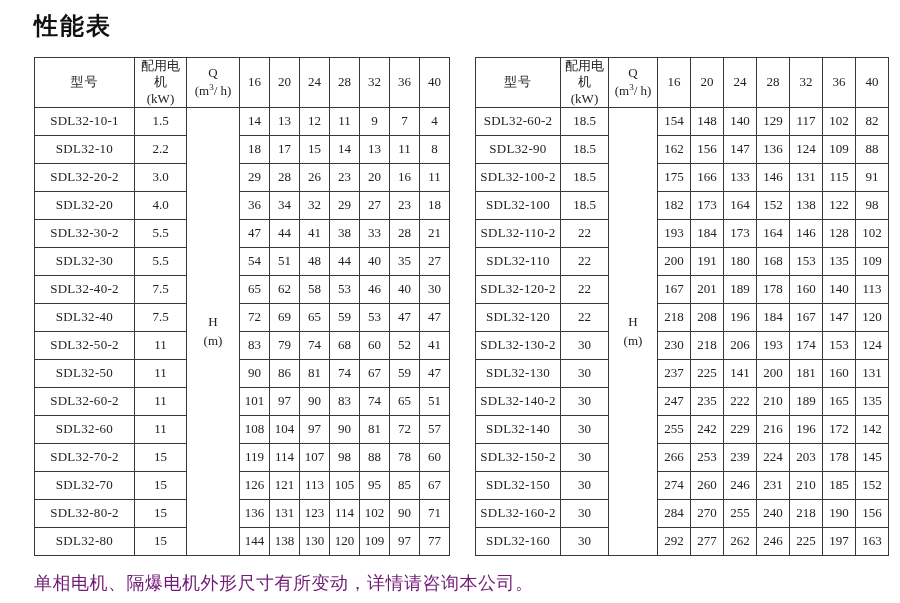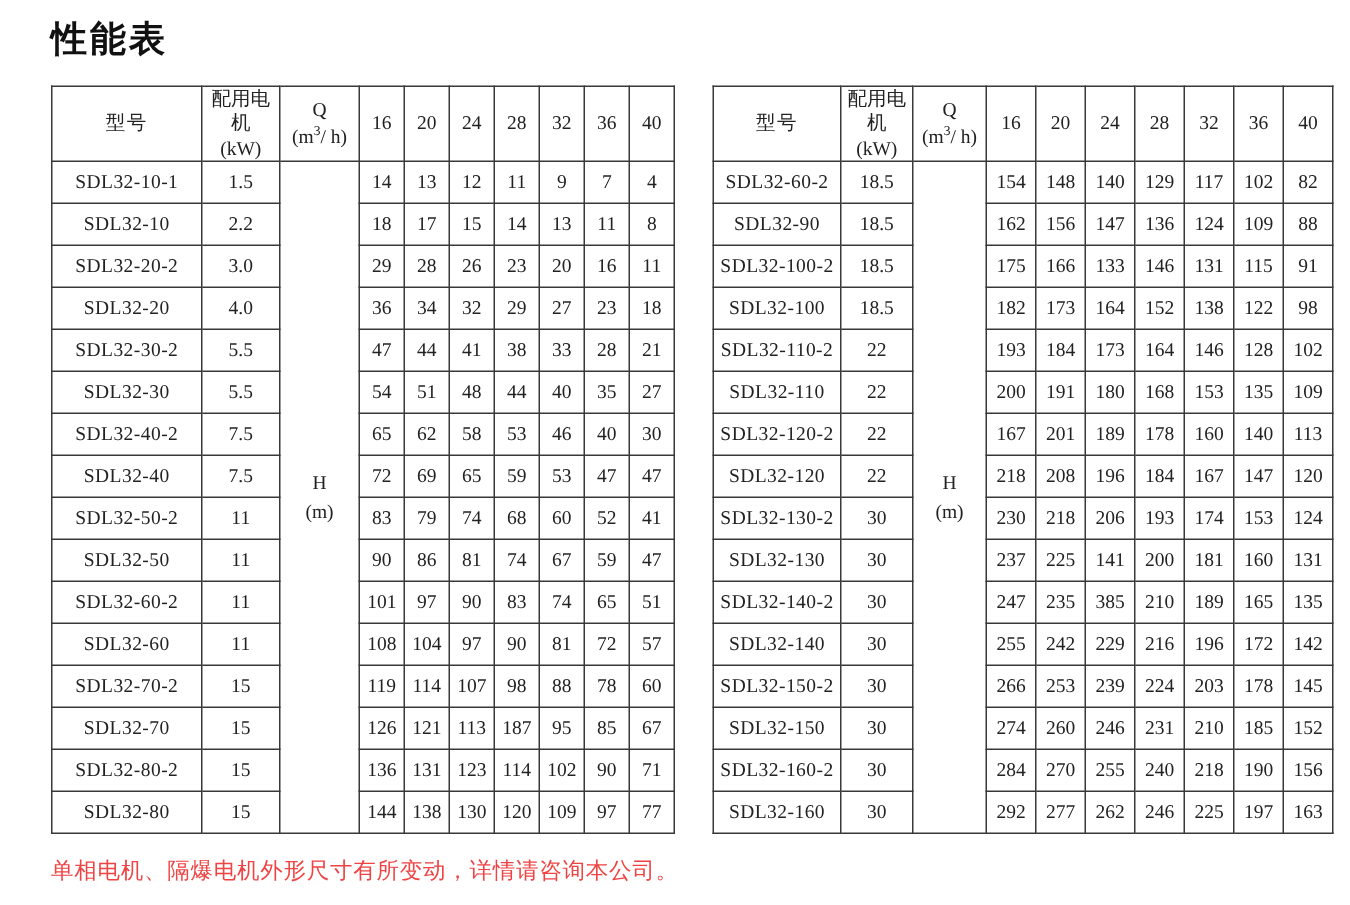--- a/index.html
+++ b/index.html
@@ -72,22 +72,22 @@
   .t-left col.c-motor { width: 52px; }
   .t-left col.c-q     { width: 53px; }
   .t-left col.c-flow  { width: 30px; }
   
   .t-right col.c-model { width: 85px; }
   .t-right col.c-motor { width: 48px; }
   .t-right col.c-q     { width: 49px; }
   .t-right col.c-flow  { width: 33px; }
   .footer-note {
     margin: 15px 0 0 34px;
-    font-size: 15px;
-    color: #ef4444;
+    font-size: 18px;
+    color: #701a75;
     letter-spacing: 0.5px;
   }
   sup { font-size: 9px; }
 </style>
 </head>
 <body>
 
 <h1 class="page-title">性能表</h1>
 
 <div class="tables-wrap">
@@ -263,21 +263,21 @@
           <td class="val-cell">88</td>
           <td class="val-cell">78</td>
           <td class="val-cell">60</td>
         </tr>
         <tr>
           <td class="model-cell">SDL32-70</td>
           <td class="kw-cell">15</td>
           <td class="val-cell">126</td>
           <td class="val-cell">121</td>
           <td class="val-cell">113</td>
-          <td class="val-cell">187</td>
+          <td class="val-cell">105</td>
           <td class="val-cell">95</td>
           <td class="val-cell">85</td>
           <td class="val-cell">67</td>
         </tr>
         <tr>
           <td class="model-cell">SDL32-80-2</td>
           <td class="kw-cell">15</td>
           <td class="val-cell">136</td>
           <td class="val-cell">131</td>
           <td class="val-cell">123</td>
@@ -437,21 +437,21 @@
           <td class="val-cell">200</td>
           <td class="val-cell">181</td>
           <td class="val-cell">160</td>
           <td class="val-cell">131</td>
         </tr>
         <tr>
           <td class="model-cell">SDL32-140-2</td>
           <td class="kw-cell">30</td>
           <td class="val-cell">247</td>
           <td class="val-cell">235</td>
-          <td class="val-cell">385</td>
+          <td class="val-cell">222</td>
           <td class="val-cell">210</td>
           <td class="val-cell">189</td>
           <td class="val-cell">165</td>
           <td class="val-cell">135</td>
         </tr>
         <tr>
           <td class="model-cell">SDL32-140</td>
           <td class="kw-cell">30</td>
           <td class="val-cell">255</td>
           <td class="val-cell">242</td>

